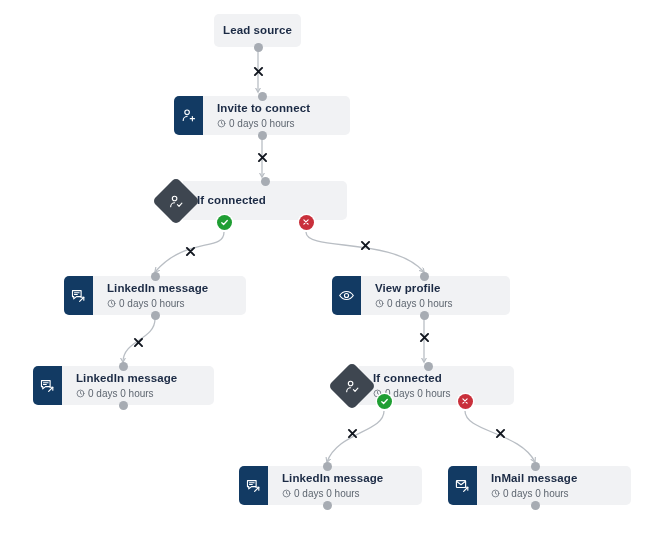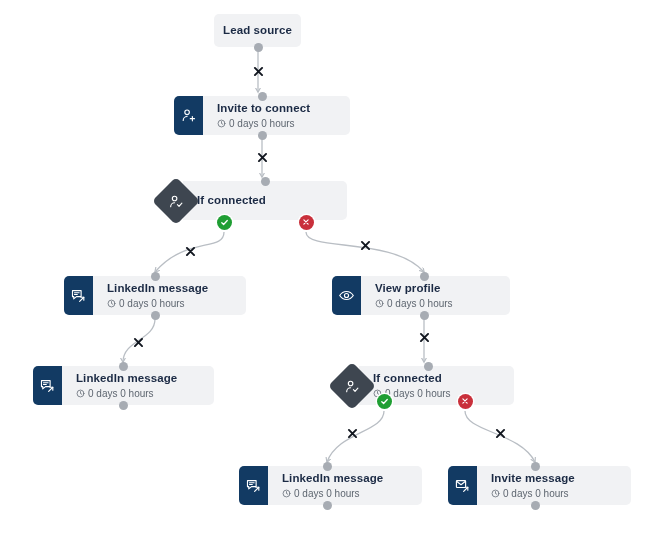--- a/index.html
+++ b/index.html
@@ -347,21 +347,21 @@
           <span>
             <svg width="17" height="17" viewBox="0 0 24 24" fill="none" stroke="#ffffff" stroke-width="1.6" stroke-linecap="round" stroke-linejoin="round">
               <rect x="3.4" y="5.2" width="13" height="9.6" rx="1"></rect>
               <path d="M3.6 6.1l6.3 4.8 6.3-4.8"></path>
               <path d="M13.6 20.4l5.9-5.9"></path>
               <path d="M15.4 14.5h4.1v4.1"></path>
             </svg>
           </span>
         </div>
         <div class="body">
-          <div class="title">Invite message</div>
+          <div class="title">InMail message</div>
           <div class="sub">
             <span>
               <svg width="9" height="9" viewBox="0 0 24 24" fill="none" stroke="#5e6670" stroke-width="2" stroke-linecap="round" stroke-linejoin="round">
                 <circle cx="12" cy="12" r="9.2"></circle>
                 <path d="M12 6.8V12l3.4 2"></path>
               </svg>
             </span>
             <span>0 days 0 hours</span>
           </div>
         </div>

